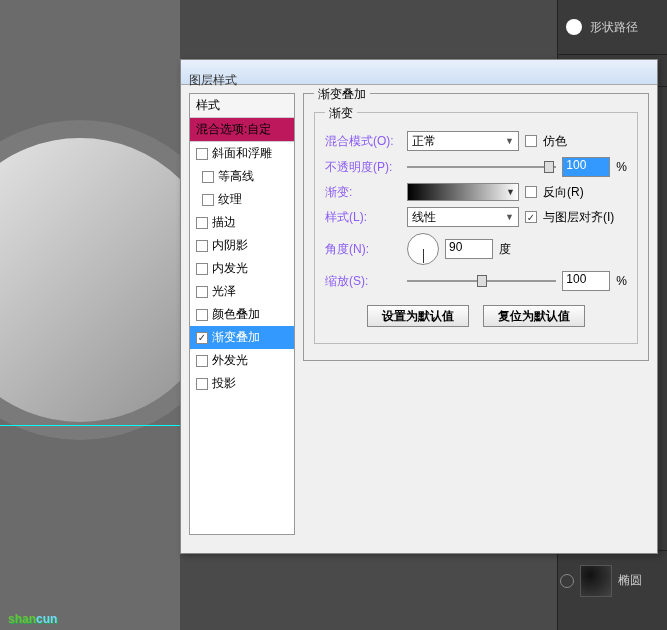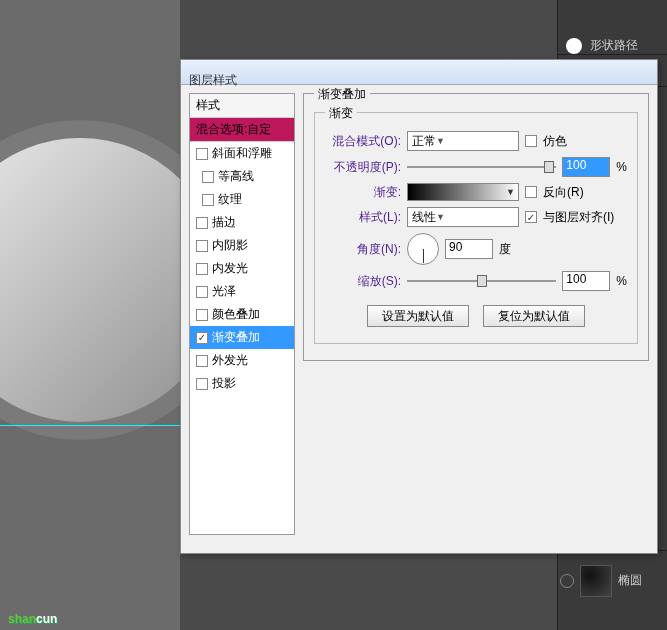--- a/index.html
+++ b/index.html
@@ -3,21 +3,21 @@
 <meta charset="utf-8">
 <style>
 * { margin: 0; padding: 0; box-sizing: border-box; font-family: "Microsoft YaHei", SimSun, sans-serif; font-size: 12px; }
 body { width: 667px; height: 630px; background: #4a4a4a; position: relative; overflow: hidden; }
 
 .bg-canvas { position: absolute; left: 0; top: 0; width: 180px; height: 630px; background: #6b6b6b; }
 .bg-gear { position: absolute; left: -80px; top: 120px; width: 320px; height: 320px; border-radius: 50%; background: linear-gradient(135deg, #ececec, #8e8e8e); border: 18px solid #7a7a7a; }
 .bg-guide { position: absolute; top: 425px; left: 0; width: 180px; height: 1px; background: #00ffff; }
 
 .right-panel { position: absolute; right: 0; top: 0; bottom: 0; width: 110px; background: #3a3a3a; border-left: 1px solid #222; }
-.rp-header { height: 55px; border-bottom: 1px solid #222; display: flex; align-items: flex-end; padding: 0 8px; color: #ccc; gap: 8px; }
+.rp-header { height: 55px; border-bottom: 1px solid #222; display: flex; align-items: center; padding: 0 8px; color: #ccc; gap: 8px; }
 .rp-swatch { width: 16px; height: 16px; background: #fff; border-radius: 50%; }
 .rp-tool { height: 32px; border-bottom: 1px solid #222; display: flex; align-items: center; justify-content: center; color: #aaa; }
 .rp-bottom { position: absolute; bottom: 20px; left: 0; right: 0; height: 60px; border-top: 1px solid #222; display: flex; align-items: center; padding: 0 2px; gap: 6px; color: #ccc; }
 .rp-eye { width: 14px; height: 14px; border: 1px solid #888; border-radius: 50%; }
 .rp-thumb { width: 32px; height: 32px; background: radial-gradient(circle at 30% 30%, #111, #444); border: 1px solid #555; }
 
 .dialog { position: absolute; left: 180px; top: 59px; width: 478px; height: 495px; background: #f0f0f0; border: 1px solid #888; box-shadow: 2px 2px 6px rgba(0,0,0,.3); }
 .titlebar { height: 24px; background: linear-gradient(#e8f0fb, #cfe0f5); border-bottom: 1px solid #aaa; padding: 12px 8px; color: #333; }
 
 .dlg-body { display: flex; height: calc(100% - 24px); }
@@ -30,37 +30,37 @@
 .chk { width: 12px; height: 12px; border: 1px solid #888; background: #fff; display: inline-flex; align-items: center; justify-content: center; font-size: 10px; color: #333; }
 .chk.on::after { content: "✓"; }
 
 .main-col { flex: 1; margin: 8px 8px 8px 8px; }
 .fieldset { border: 1px solid #999; padding: 12px 10px 16px; position: relative; }
 .fieldset .legend { position: absolute; top: -8px; left: 10px; background: #f0f0f0; padding: 0 4px; }
 .fieldset2 { border: 1px solid #bbb; padding: 12px 10px 16px; position: relative; margin-top: 6px; }
 .fieldset2 .legend { position: absolute; top: -8px; left: 10px; background: #f0f0f0; padding: 0 4px; }
 
 .row { display: flex; align-items: center; margin: 6px 0; gap: 6px; }
-.lbl { width: 76px; text-align: right; color: #4c1d95; }
-.select { border: 1px solid #888; background: #fff; height: 20px; width: 112px; display: flex; align-items: center; padding: 0 4px; }
+.lbl { width: 76px; text-align: left; color: #8b5cf6; }
+.select { border: 1px solid #888; background: #fff; height: 20px; width: 112px; display: flex; align-items: center; padding: 0 4px; justify-content: space-between; }
 .select .arrow { font-size: 9px; color: #555; }
 .slider { flex: 1; height: 18px; position: relative; }
 .slider-track { position: absolute; top: 8px; left: 0; right: 0; height: 2px; background: #999; }
 .slider-thumb { position: absolute; top: 3px; width: 10px; height: 12px; background: #ddd; border: 1px solid #666; }
 .inp { border: 1px solid #888; background: #fff; height: 20px; width: 48px; padding: 0 3px; text-align: left; }
 .inp.sel { background: #3399ff; color: #fff; }
 .grad { border: 1px solid #888; width: 112px; height: 18px; background: linear-gradient(to right, #000, #fff); display: flex; justify-content: flex-end; align-items: center; padding-right: 3px; }
 .grad .arrow { font-size: 9px; color: #333; }
 .angle-dial { width: 32px; height: 32px; border: 1px solid #888; border-radius: 50%; position: relative; background: #fff; }
 .angle-dial .hand { position: absolute; left: 50%; top: 50%; width: 1px; height: 14px; background: #333; transform-origin: top; transform: rotate(0deg); }
-.btn { border: 1px solid #888; background: linear-gradient(#fdfdfd,#e4e4e4); height: 22px; padding: 0 14px; display: inline-flex; align-items: center; cursor: pointer; }
+.btn { border: 1px solid #888; background: linear-gradient(#fdfdfd,#e4e4e4); height: 22px; padding: 0 14px; display: inline-flex; align-items: center; cursor: pointer; font-weight: bold; }
 .btnrow { display: flex; gap: 14px; justify-content: center; margin-top: 14px; }
 
 .watermark { position: absolute; left: 8px; bottom: 2px; font-size: 20px; font-weight: bold; color: #6fbf3f; text-shadow: 1px 1px 0 #2a5; }
-.watermark .c { color: #ffffff; }
+.watermark .c { color: #7dd3fc; }
 </style>
 </head>
 <body>
 
 <div class="bg-canvas">
   <div class="bg-gear"></div>
   <div class="bg-guide"></div>
 </div>
 
 <div class="right-panel">

